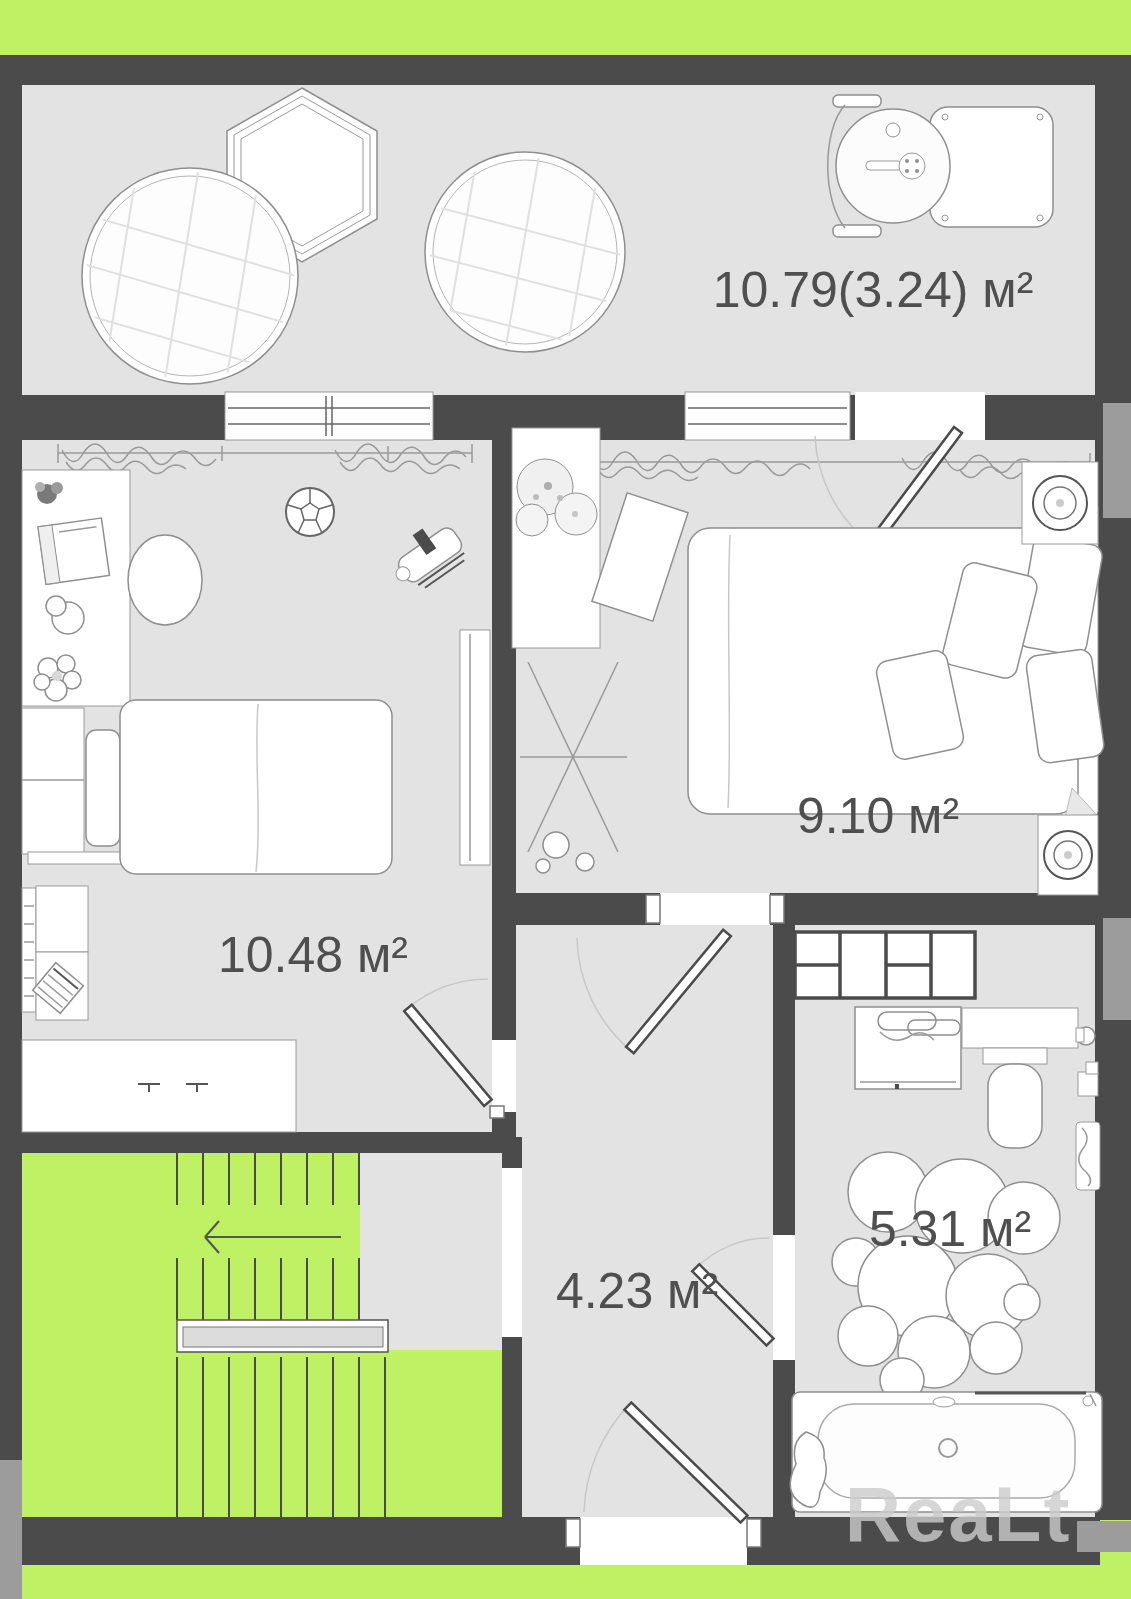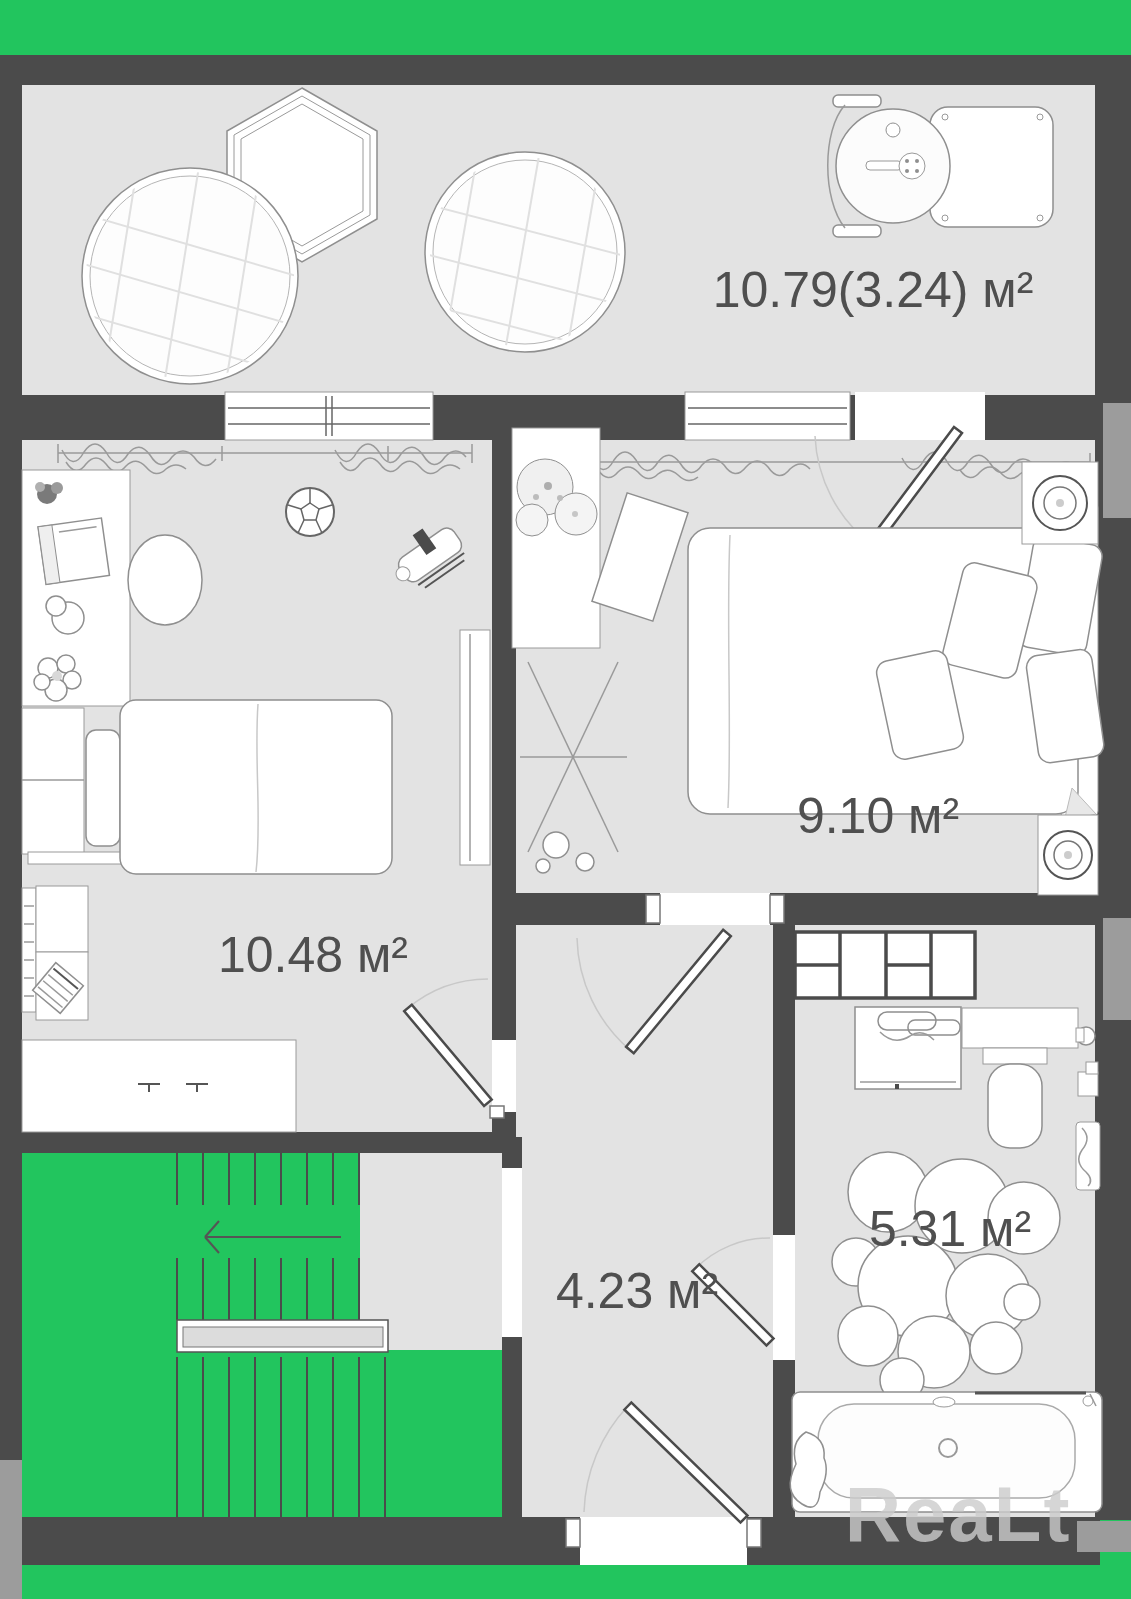--- a/index.html
+++ b/index.html
@@ -1,16 +1,16 @@
 <!DOCTYPE html>
 <html><head>
 <meta charset="utf-8">
 <style>
   html,body{margin:0;padding:0;background:#fff;}
-  .page{width:1131px;height:1599px;position:relative;background:#22c55e;font-family:"Liberation Sans",sans-serif;}
+  .page{width:1131px;height:1599px;position:relative;background:#bef264;font-family:"Liberation Sans",sans-serif;}
   svg{display:block;}
   .wall{fill:#4b4b4b;}
   .floor{fill:#e3e3e3;}
   .neighbor{fill:#9c9c9c;}
   .furn{fill:#ffffff;stroke:#8f8f8f;stroke-width:1.5;}
   .furnThin{fill:#ffffff;stroke:#9a9a9a;stroke-width:1;}
   .lineThin{stroke:#9a9a9a;stroke-width:1.5;fill:none;}
   .lineDark{stroke:#555555;stroke-width:2;fill:none;}
   .stairLine{stroke:#4b4b4b;stroke-width:2;}
   .arc{stroke:#c8c8c8;stroke-width:1.5;fill:none;}

